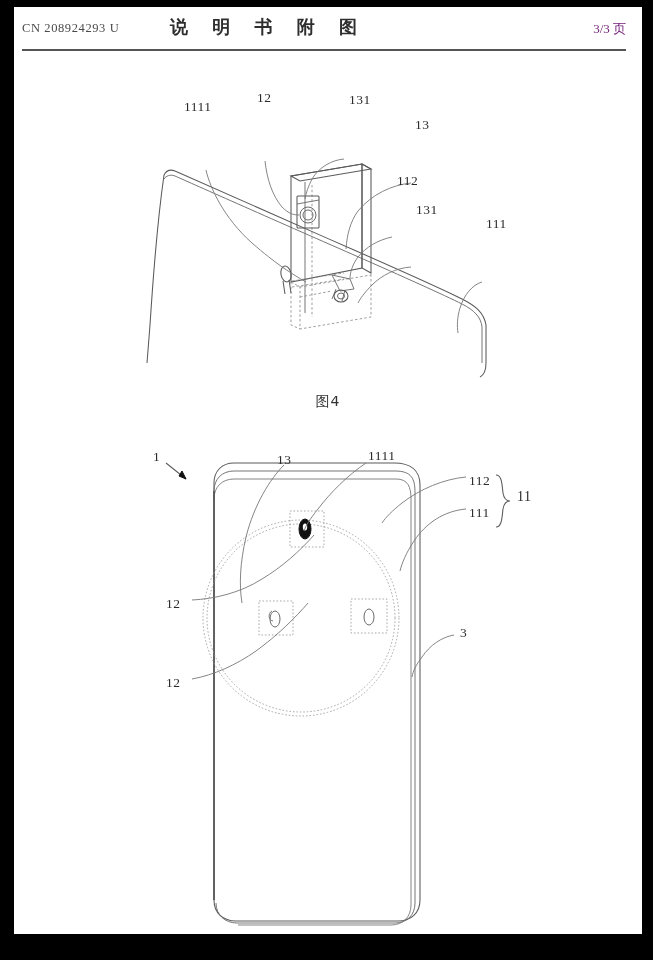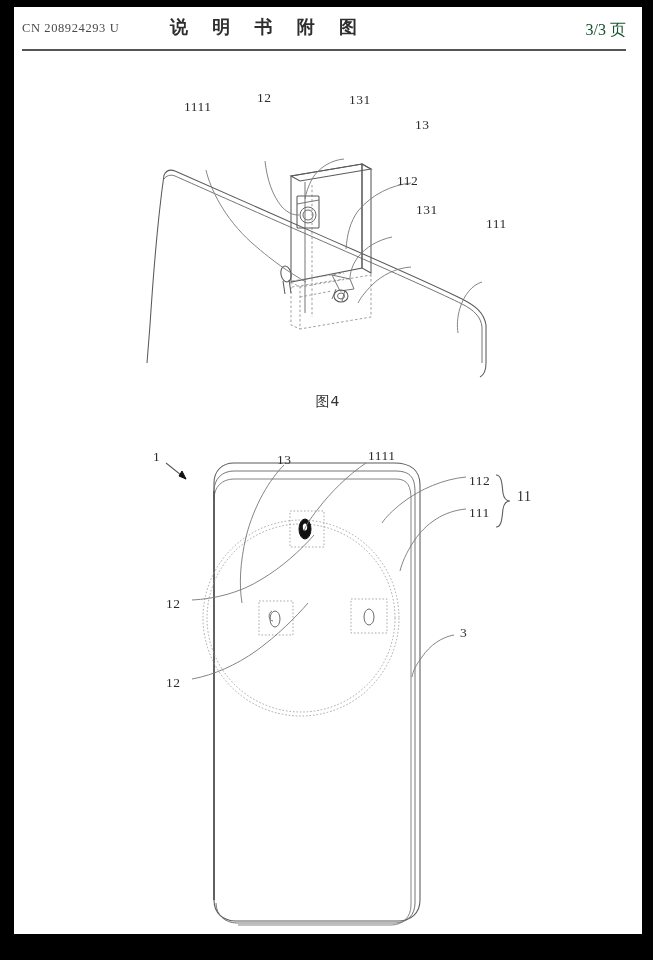--- a/index.html
+++ b/index.html
@@ -51,22 +51,22 @@
     font-size: 18px;
     font-weight: bold;
     letter-spacing: 9px;
     color: #2e2e2e;
     font-family: "DejaVu Sans", sans-serif;
   }
   #hdr-right {
     position: absolute;
     right: 16px;
     top: 13px;
-    font-size: 16px;
-    color: #14532d;
+    font-size: 13px;
+    color: #701a75;
     white-space: nowrap;
   }
   #hdr-rule {
     position: absolute;
     left: 8px;
     top: 42px;
     width: 604px;
     height: 2px;
     background: #555;
   }

